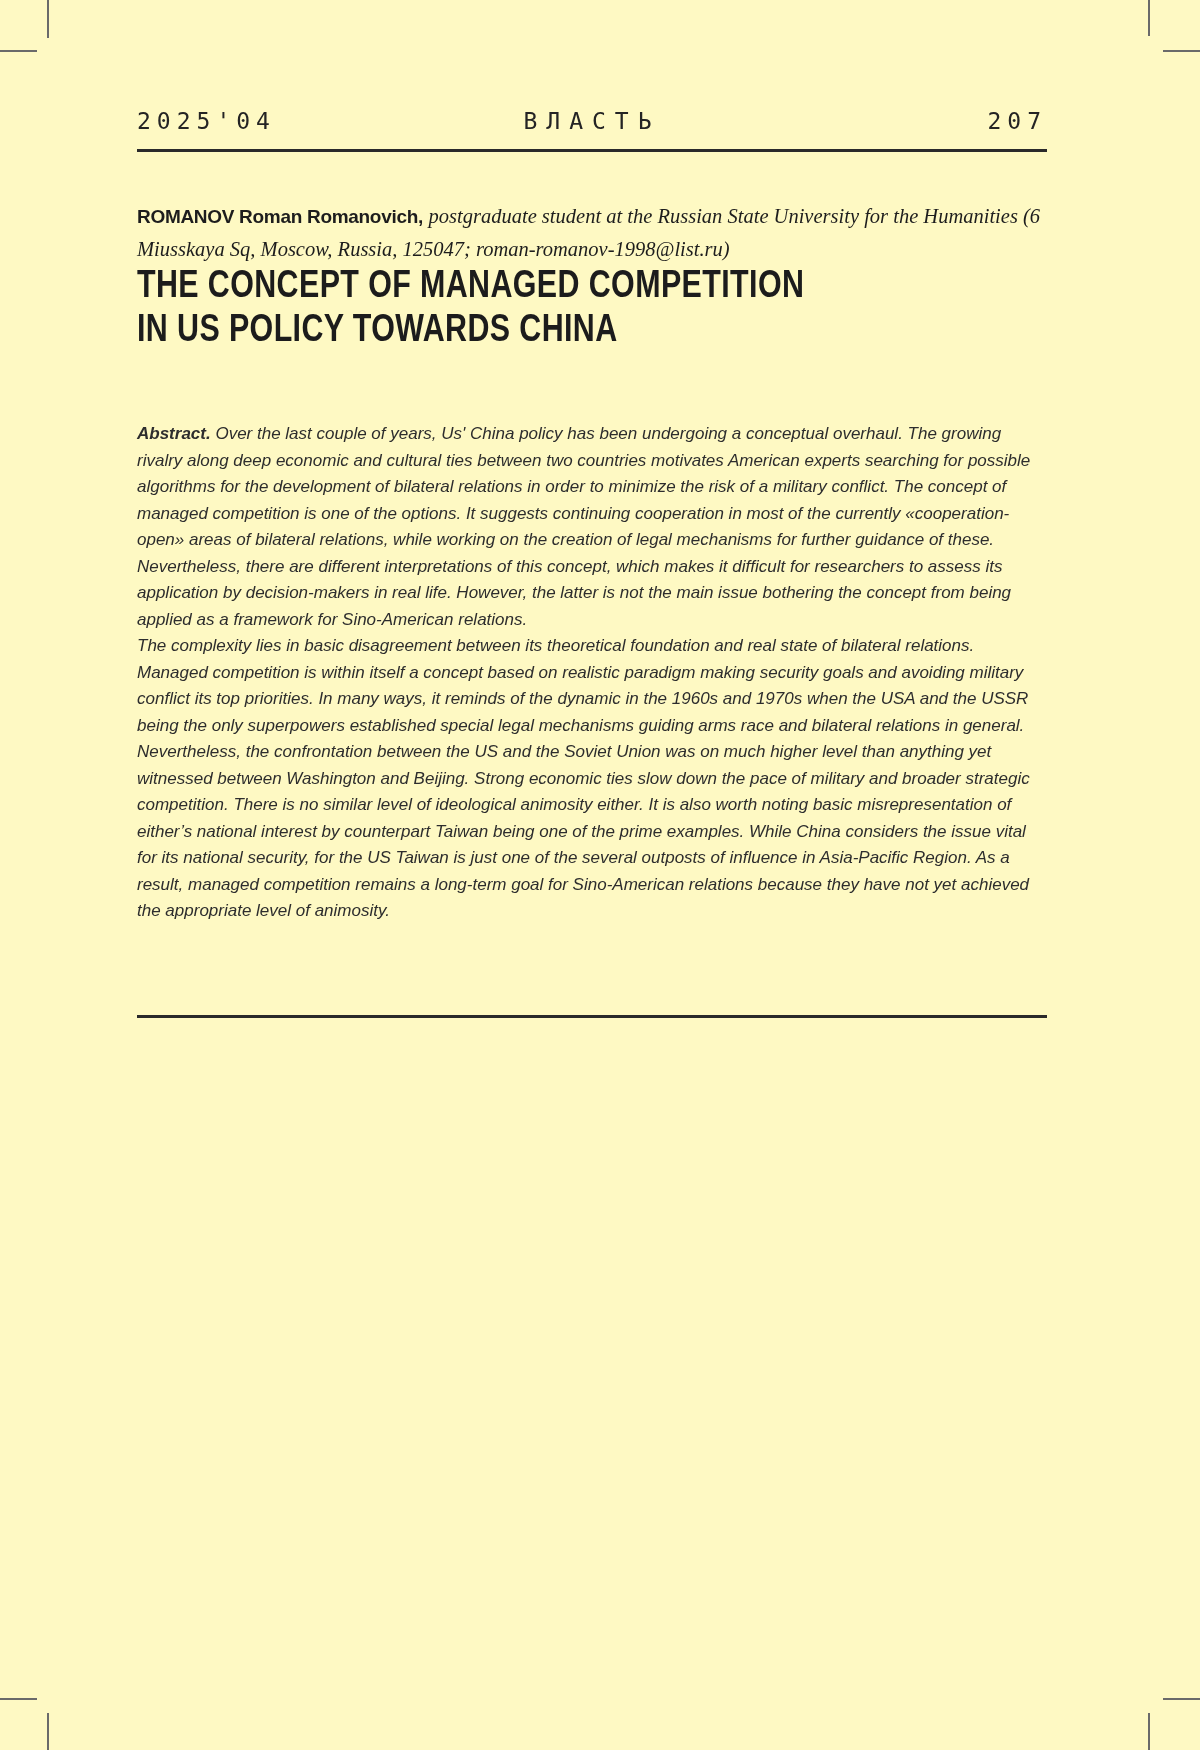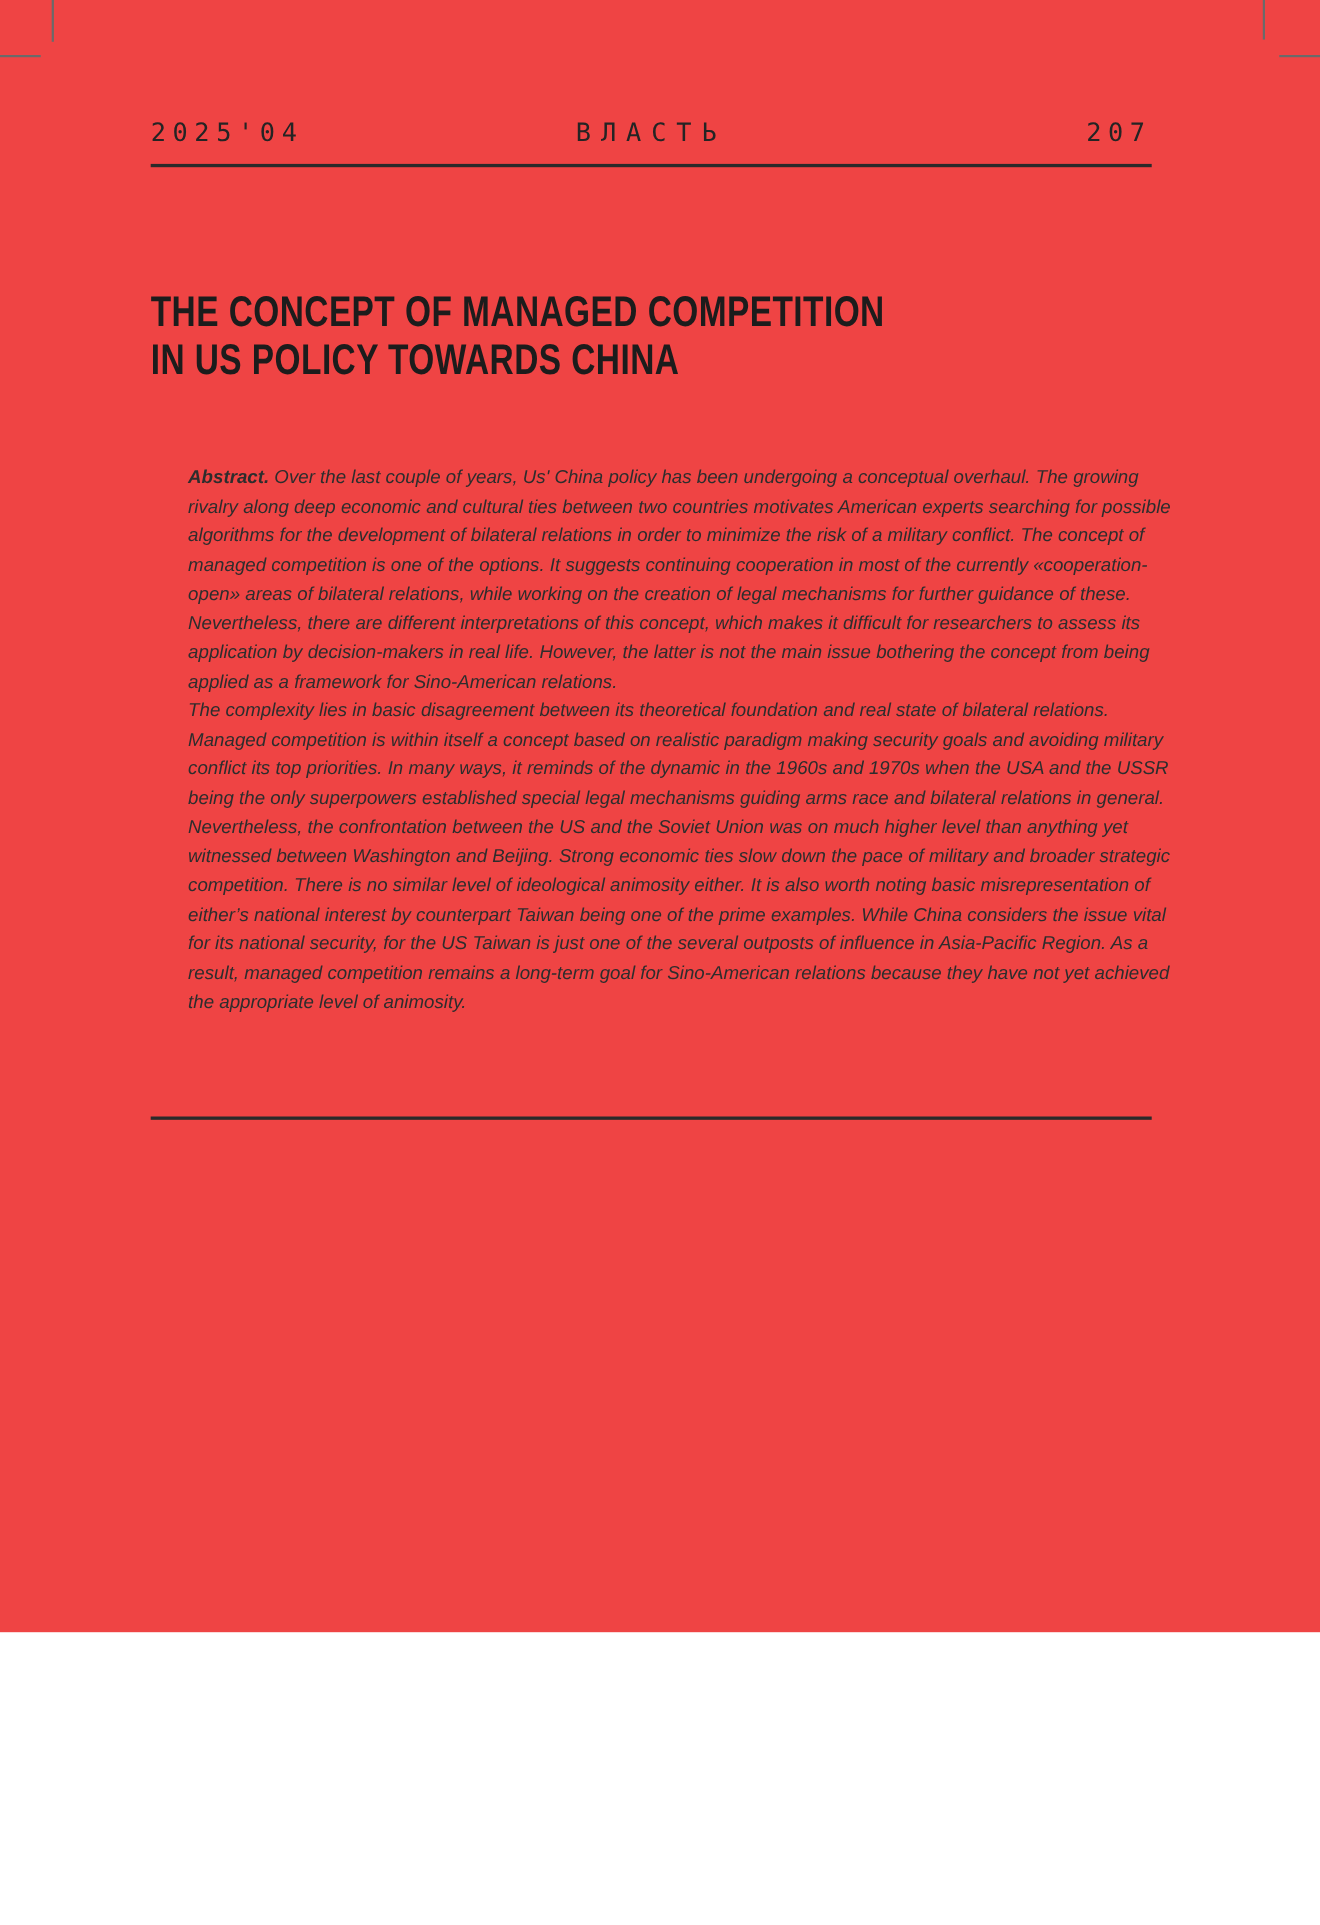--- a/index.html
+++ b/index.html
@@ -1,19 +1,19 @@
 <!DOCTYPE html>
 <html><head>
 <meta charset="utf-8">
 <style>
   html,body{margin:0;padding:0;background:#ffffff;}
   #page{
     position:relative;
-    width:1200px;height:1484px;
-    background:#ef4444;
+    width:1200px;height:1750px;
+    background:#fef9c3;
     font-family:"Liberation Sans",sans-serif;
     color:#1f1f1f;
     overflow:hidden;
   }
   
   .crop{position:absolute;background:#6a6a6a;}
   
   .runhead{
     position:absolute;top:108px;left:137px;width:910px;height:32px;
     font-family:"DejaVu Sans Mono",monospace;
@@ -42,21 +42,21 @@
   .titleblock{
     position:absolute;top:262px;left:137px;
     transform:scaleX(0.78);transform-origin:left top;
     font-weight:bold;font-size:39px;line-height:44px;
     letter-spacing:0.5px;color:#1c1c1c;white-space:nowrap;
   }
   
   .abstractblock{
     position:absolute;top:421px;left:137px;width:912px;
     font-style:italic;font-size:17px;line-height:26.5px;
-    color:#2d2d2d;text-align:left;margin-left:34px;
+    color:#2d2d2d;text-align:left;
   }
   .abstractblock p{margin:0;}
   .lead{font-weight:bold;font-style:italic;}
 </style>
 </head>
 <body>
 
 <div id="page">
 
   <div class="crop" style="left:47px;top:0;width:2px;height:38px;"></div>
@@ -68,20 +68,24 @@
   <div class="crop" style="left:1163px;top:1698px;width:37px;height:2px;"></div>
   <div class="crop" style="left:1148px;top:1713px;width:2px;height:37px;"></div>
 
   <div class="runhead">
     <span class="issue">2025'04</span>
     <span class="journal">ВЛАСТЬ</span>
     <span class="pagenum">207</span>
   </div>
   <div class="rule" id="head-rule"></div>
 
+  <p class="authorblock">
+    <span class="author-name">ROMANOV Roman Romanovich,</span>
+    <span class="author-aff">postgraduate student at the Russian State University for the Humanities (6 Miusskaya Sq, Moscow, Russia, 125047; roman-romanov-1998@list.ru)</span>
+  </p>
 
   <div class="titleblock">
     <div>THE CONCEPT OF MANAGED COMPETITION</div>
     <div>IN US POLICY TOWARDS CHINA</div>
   </div>
 
   <div class="abstractblock">
     <p><span class="lead">Abstract.</span> <span>Over the last couple of years, Us' China policy has been undergoing a conceptual overhaul. The growing rivalry along deep economic and cultural ties between two countries motivates American experts searching for possible algorithms for the development of bilateral relations in order to minimize the risk of a military conflict. The concept of managed competition is one of the options. It suggests continuing cooperation in most of the currently «cooperation-open» areas of bilateral relations, while working on the creation of legal mechanisms for further guidance of these. Nevertheless, there are different interpretations of this concept, which makes it difficult for researchers to assess its application by decision-makers in real life. However, the latter is not the main issue bothering the concept from being applied as a framework for Sino-American relations.</span></p>
     <p><span>The complexity lies in basic disagreement between its theoretical foundation and real state of bilateral relations. Managed competition is within itself a concept based on realistic paradigm making security goals and avoiding military conflict its top priorities. In many ways, it reminds of the dynamic in the 1960s and 1970s when the USA and the USSR being the only superpowers established special legal mechanisms guiding arms race and bilateral relations in general. Nevertheless, the confrontation between the US and the Soviet Union was on much higher level than anything yet witnessed between Washington and Beijing. Strong economic ties slow down the pace of military and broader strategic competition. There is no similar level of ideological animosity either. It is also worth noting basic misrepresentation of either’s national interest by counterpart Taiwan being one of the prime examples. While China considers the issue vital for its national security, for the US Taiwan is just one of the several outposts of influence in Asia-Pacific Region. As a result, managed competition remains a long-term goal for Sino-American relations because they have not yet achieved the appropriate level of animosity.</span></p>
   </div>

